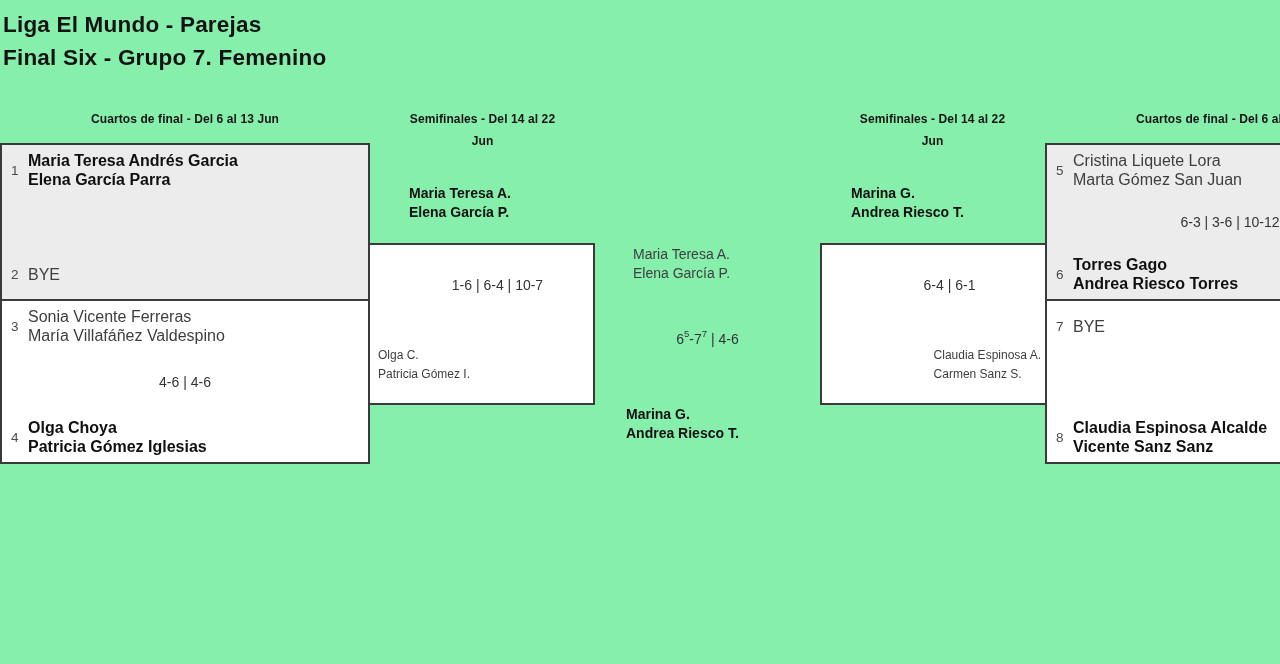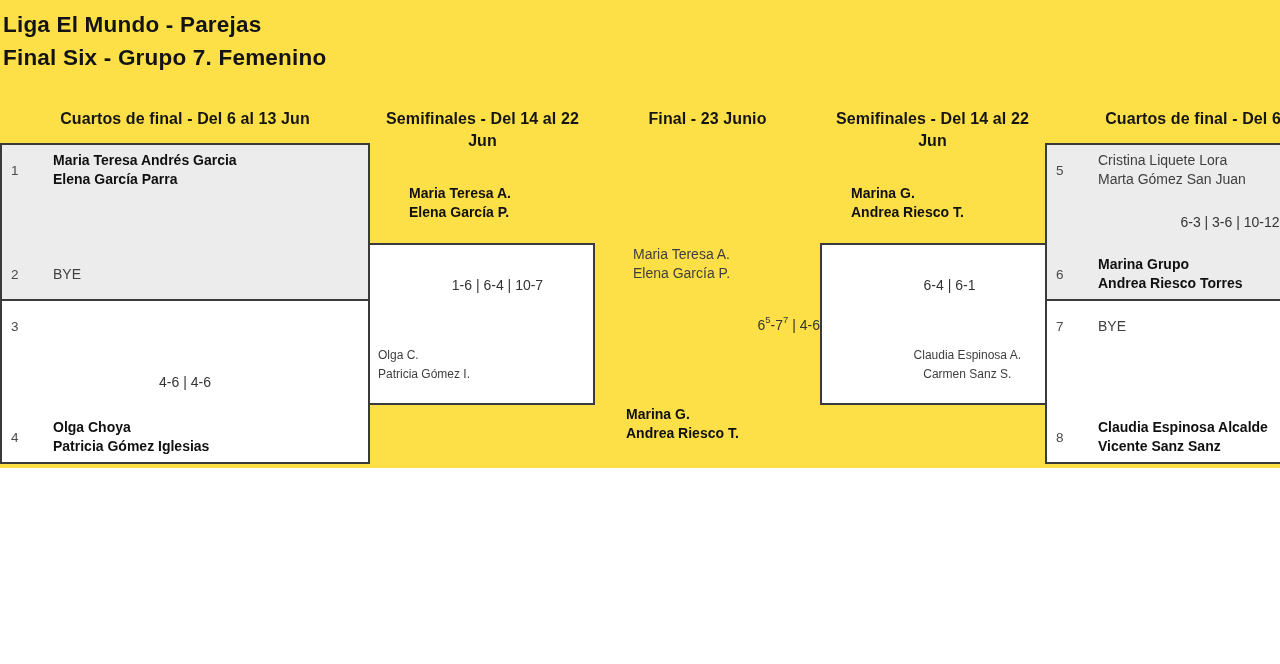--- a/index.html
+++ b/index.html
@@ -1,64 +1,61 @@
 <!DOCTYPE html>
 <html style="--border-color: #3a3a3a; --box-highlight-bg: #ececec; --winner-text: #101010; --regular-text: #3e3e3e;"><head>
 <meta charset="utf-8">
 <style>
   html,body{margin:0;padding:0;background:#fff;}
   .screen{
-    position:relative;width:1280px;height:468px;overflow:hidden;background:#fde047;
+    position:relative;width:1280px;height:664px;overflow:hidden;background:#86efac;
     font-family:"Liberation Sans",sans-serif;color:#111;
   }
   .page-title{position:absolute;left:3px;top:8px;font-size:22.5px;line-height:33px;font-weight:700;color:#131313;letter-spacing:.2px;}
-  .round-header{position:absolute;top:108px;text-align:center;font-size:16px;line-height:22px;font-weight:700;color:#151515;letter-spacing:.1px;}
+  .round-header{position:absolute;top:108px;text-align:center;font-size:12px;line-height:22px;font-weight:700;color:#151515;letter-spacing:.1px;}
   .match-box{
     position:absolute;box-sizing:border-box;background:#fff;
     border:2px solid var(--border-color,#3a3a3a);
     display:flex;flex-direction:column;justify-content:space-between;padding:6px 0;
   }
   .match-box.highlight{background:var(--box-highlight-bg,#ececec);}
   .team-row{display:flex;align-items:center;min-height:38px;}
   .seed{flex:none;width:17px;margin-left:9px;font-size:13.5px;color:#4a4a4a;}
-  .team-names{font-size:14px;line-height:19px;color:#3e3e3e;margin-left:25px;}
+  .team-names{font-size:16px;line-height:19px;color:#3e3e3e;}
   .team-names.bold{font-weight:700;color:#101010;}
   .score{text-align:center;font-size:14px;line-height:18px;color:#333;}
   .sf-box{position:absolute;box-sizing:border-box;background:#fff;width:225px;height:162px;top:243px;}
   .sf-box.left{border:2px solid var(--border-color,#3a3a3a);border-left:none;}
   .sf-box.right{border:2px solid var(--border-color,#3a3a3a);border-right:none;}
   .sf-score{position:absolute;top:31px;left:0;right:12px;padding-left:44px;}
   .sf-loser{position:absolute;top:101px;font-size:12px;line-height:19px;color:#3e3e3e;}
   .sf-box.left .sf-loser{left:8px;}
-  .sf-box.right .sf-loser{right:24px;text-align:center;}
+  .sf-box.right .sf-loser{right:4px;text-align:left;}
   .float-team{position:absolute;font-size:14px;line-height:19px;color:#3e3e3e;margin-left:31px;}
   .float-team.bold{font-weight:700;color:#101010;}
   .float-team.right{text-align:left;}
-  .final-score{position:absolute;left:595px;width:225px;top:317px;text-align:right;font-size:14px;color:#333;}
+  .final-score{position:absolute;left:595px;width:225px;top:331px;text-align:center;font-size:14px;color:#333;}
   .final-score sup{font-size:9.5px;line-height:0;position:relative;top:-1px;}
 </style>
 </head>
 <body>
 
 <div class="screen">
 
   <div class="page-title">
     <div>Liga El Mundo - Parejas</div>
     <div>Final Six - Grupo 7. Femenino</div>
   </div>
 
   <div class="round-header" style="left:0;width:370px">
       <div>Cuartos de final - Del 6 al 13 Jun</div>
     </div>
   <div class="round-header" style="left:370px;width:225px">
       <div>Semifinales - Del 14 al 22</div>
       <div>Jun</div>
-    </div>
-  <div class="round-header" style="left:595px;width:225px">
-      <div>Final - 23 Junio</div>
     </div>
   <div class="round-header" style="left:820px;width:225px">
       <div>Semifinales - Del 14 al 22</div>
       <div>Jun</div>
     </div>
   <div class="round-header" style="left:1045px;width:370px">
       <div>Cuartos de final - Del 6 al 13 Jun</div>
     </div>
 
   <div class="match-box highlight" style="left:0;top:143px;width:370px;height:158px">
@@ -74,20 +71,24 @@
       <span class="seed">2</span>
       <div class="team-names">
           <div>BYE</div>
         </div>
     </div>
   </div>
 
   <div class="match-box" style="left:0;top:299px;width:370px;height:165px">
     <div class="team-row">
       <span class="seed">3</span>
+      <div class="team-names">
+          <div>Sonia Vicente Ferreras</div>
+          <div>María Villafáñez Valdespino</div>
+        </div>
     </div>
     <div class="score">4-6 | 4-6</div>
     <div class="team-row">
       <span class="seed">4</span>
       <div class="team-names bold">
           <div>Olga Choya</div>
           <div>Patricia Gómez Iglesias</div>
         </div>
     </div>
   </div>
@@ -131,21 +132,21 @@
       <span class="seed">5</span>
       <div class="team-names">
           <div>Cristina Liquete Lora</div>
           <div>Marta Gómez San Juan</div>
         </div>
     </div>
     <div class="score">6-3 | 3-6 | 10-12</div>
     <div class="team-row">
       <span class="seed">6</span>
       <div class="team-names bold">
-          <div>Marina Grupo</div>
+          <div>Torres Gago</div>
           <div>Andrea Riesco Torres</div>
         </div>
     </div>
   </div>
 
   <div class="match-box" style="left:1045px;top:299px;width:370px;height:165px">
     <div class="team-row">
       <span class="seed">7</span>
       <div class="team-names">
           <div>BYE</div>

